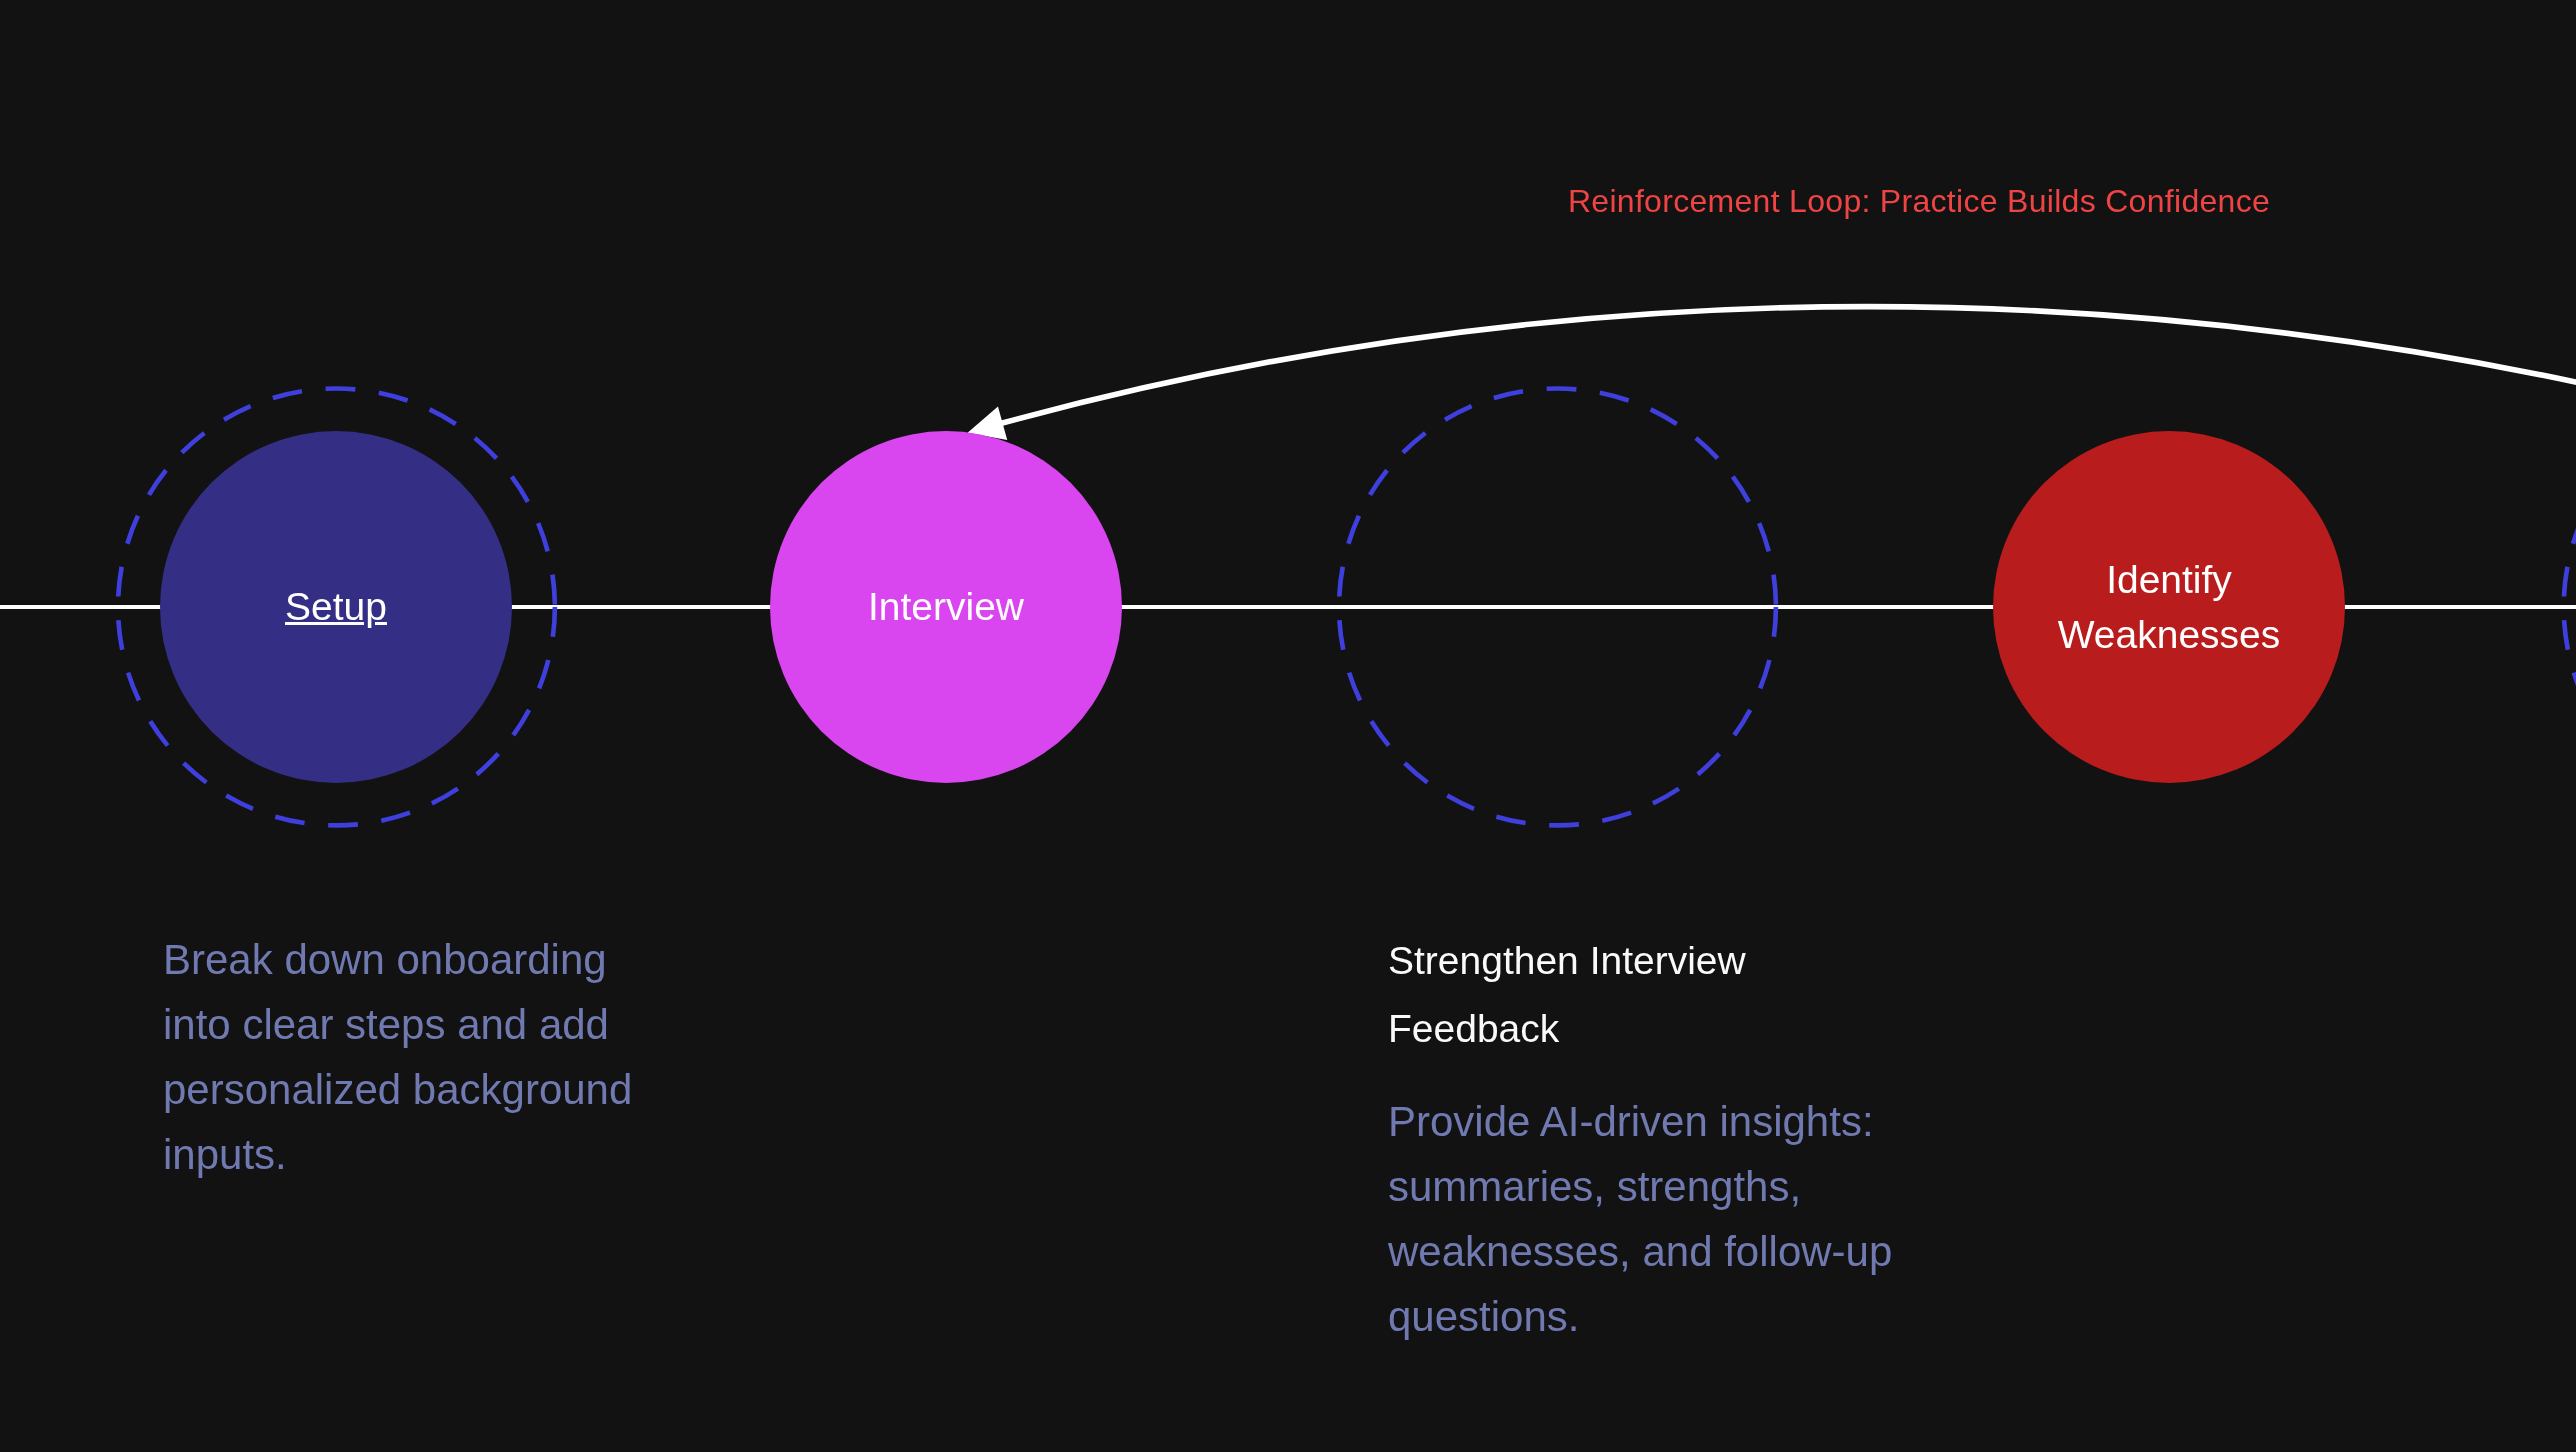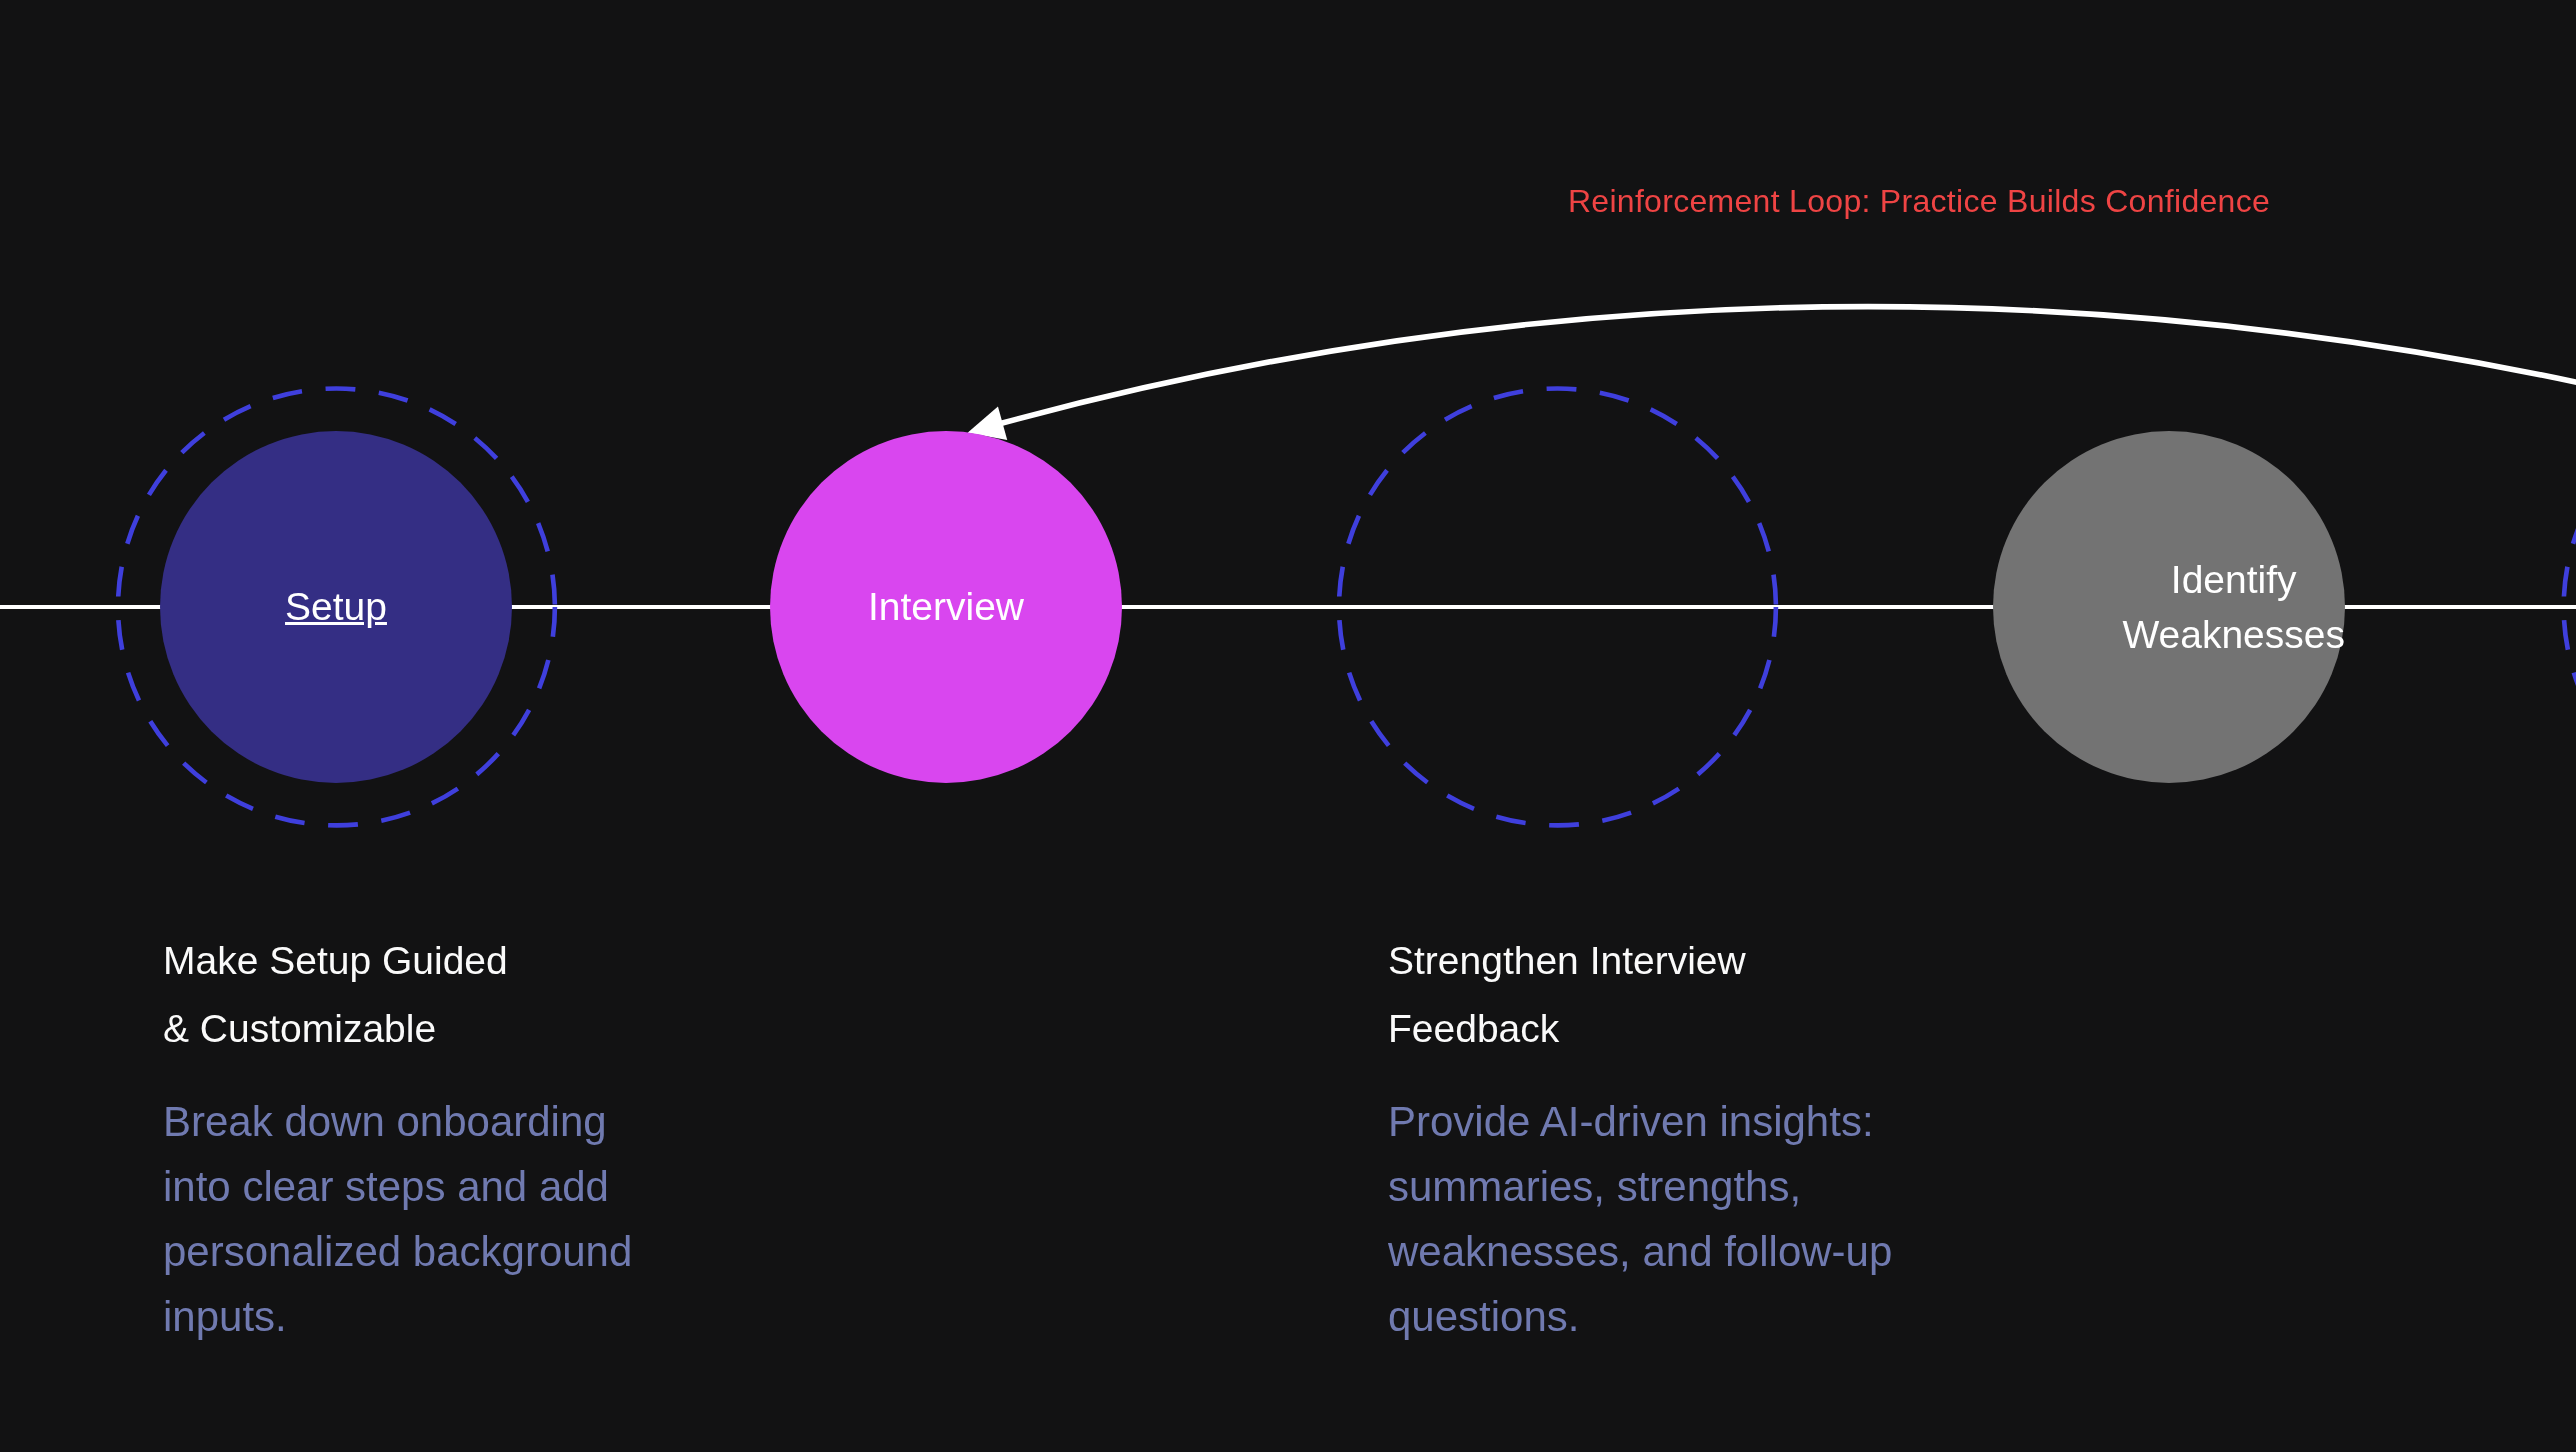--- a/index.html
+++ b/index.html
@@ -99,28 +99,26 @@
 
   <div class="step step-setup" style="background-color: rgb(52, 46, 132); text-decoration: underline;">
     <span>Setup</span>
   </div>
 
   <div class="step step-interview" style="background-color: #d946ef;">
     <span>Interview</span>
   </div>
 
 
-  <div class="step step-weaknesses" style="background-color: #737373; justify-content: flex-end;">
+  <div class="step step-weaknesses" style="background-color: #b91c1c;">
     <span>Identify
 Weaknesses</span>
   </div>
 
   <div class="note note-1">
-    <h3 class="note-heading">Make Setup Guided
-&amp; Customizable</h3>
     <p class="note-body">Break down onboarding
 into clear steps and add
 personalized background
 inputs.</p>
   </div>
 
   <div class="note note-2">
     <h3 class="note-heading">Strengthen Interview
 Feedback</h3>
     <p class="note-body">Provide AI-driven insights:

